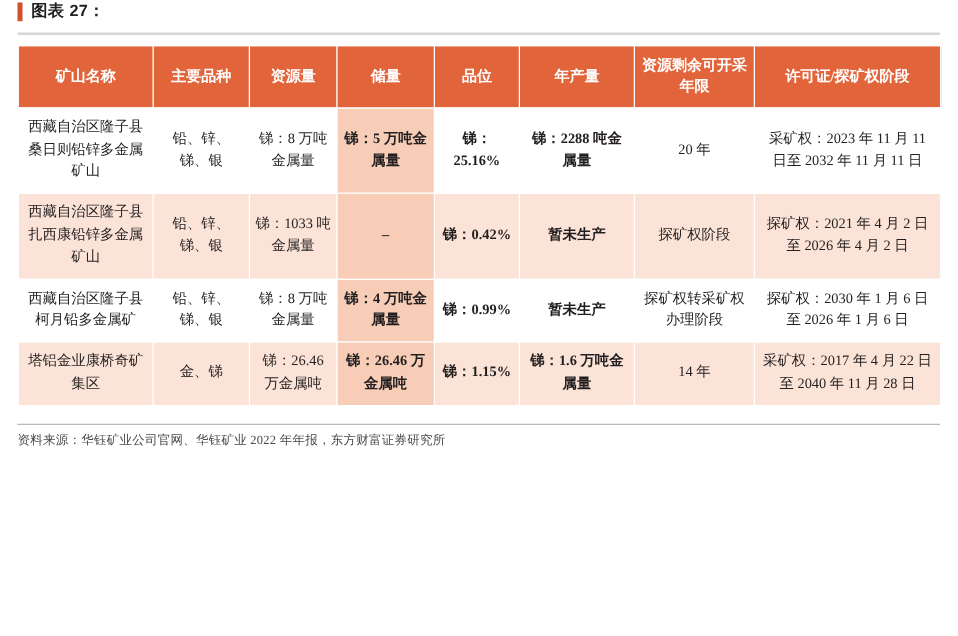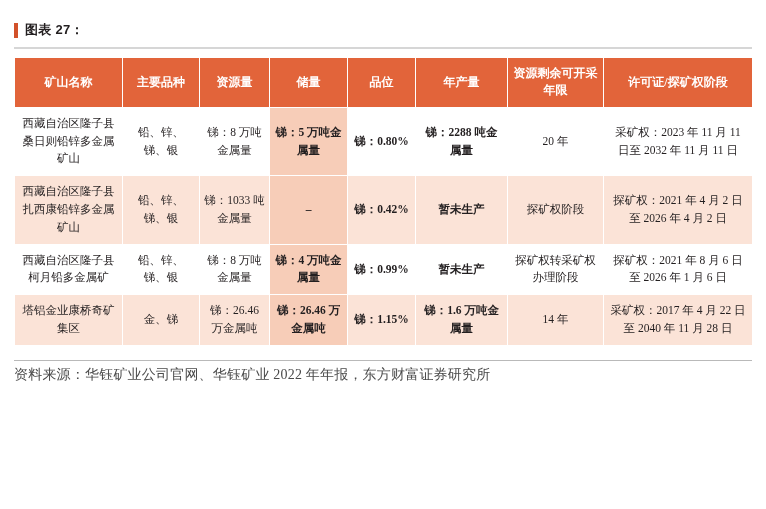--- a/index.html
+++ b/index.html
@@ -18,21 +18,21 @@
     position: relative;
     width: 766px;
     height: 509px;
     box-sizing: border-box;
     padding: 0 14px;
   }
   
   .title-row {
     display: flex;
     align-items: center;
-    padding-top: 21px;
+    padding-top: 0;
     padding-bottom: 6px;
   }
   .title-bar {
     width: 4px;
     height: 15px;
     background: #d2512a;
     margin-right: 7px;
     flex: 0 0 auto;
   }
   .title-text {
@@ -97,21 +97,21 @@
   col.c6 { width: 96px; }
   col.c7 { width: 149px; }
 
   
   .source-rule {
     height: 1px;
     background: #b9b9b9;
     margin-top: 14px;
   }
   .source-text {
-    font-size: 14px;
+    font-size: 10px;
     color: #4a4a4a;
     padding-top: 5px;
     letter-spacing: 0.2px;
   }
 </style>
 </head>
 <body>
 
 <div class="page">
 
@@ -143,21 +143,21 @@
         <th>资源剩余可开采年限</th>
         <th>许可证/探矿权阶段</th>
       </tr>
     </thead>
     <tbody>
       <tr class="row-plain">
         <td>西藏自治区隆子县桑日则铅锌多金属矿山</td>
         <td>铅、锌、锑、银</td>
         <td>锑：8 万吨金属量</td>
         <td class="cell-accent">锑：5 万吨金属量</td>
-        <td class="bold">锑：0.80%</td>
+        <td class="bold">锑：25.16%</td>
         <td class="bold">锑：2288 吨金属量</td>
         <td>20 年</td>
         <td>采矿权：2023 年 11 月 11 日至 2032 年 11 月 11 日</td>
       </tr>
       <tr class="row-tint">
         <td>西藏自治区隆子县扎西康铅锌多金属矿山</td>
         <td>铅、锌、锑、银</td>
         <td>锑：1033 吨金属量</td>
         <td class="cell-accent">–</td>
         <td class="bold">锑：0.42%</td>
@@ -166,21 +166,21 @@
         <td>探矿权：2021 年 4 月 2 日至 2026 年 4 月 2 日</td>
       </tr>
       <tr class="row-plain">
         <td>西藏自治区隆子县柯月铅多金属矿</td>
         <td>铅、锌、锑、银</td>
         <td>锑：8 万吨金属量</td>
         <td class="cell-accent">锑：4 万吨金属量</td>
         <td class="bold">锑：0.99%</td>
         <td class="bold">暂未生产</td>
         <td>探矿权转采矿权办理阶段</td>
-        <td>探矿权：2021 年 8 月 6 日至 2026 年 1 月 6 日</td>
+        <td>探矿权：2030 年 1 月 6 日至 2026 年 1 月 6 日</td>
       </tr>
       <tr class="row-tint">
         <td>塔铝金业康桥奇矿集区</td>
         <td>金、锑</td>
         <td>锑：26.46 万金属吨</td>
         <td class="cell-accent">锑：26.46 万金属吨</td>
         <td class="bold">锑：1.15%</td>
         <td class="bold">锑：1.6 万吨金属量</td>
         <td>14 年</td>
         <td>采矿权：2017 年 4 月 22 日至 2040 年 11 月 28 日</td>

